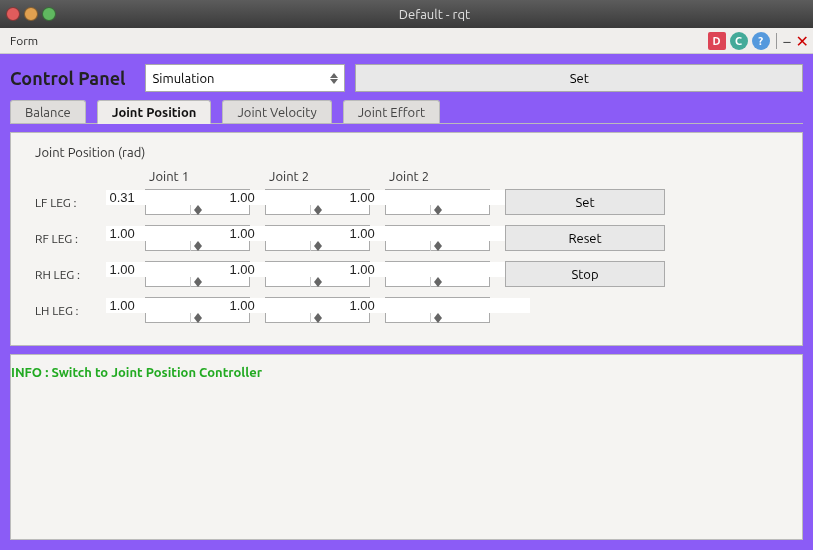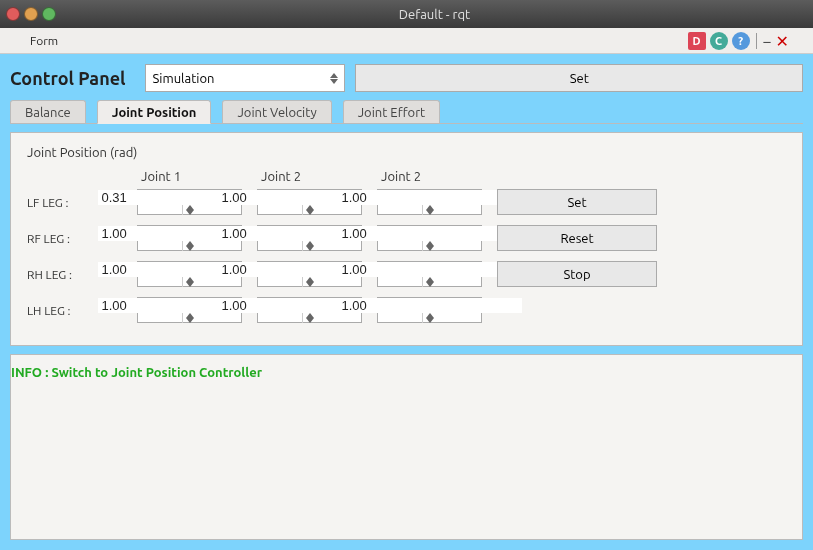--- a/index.html
+++ b/index.html
@@ -36,21 +36,21 @@
       color: #e0e0e0;
       font-size: 13px;
       flex: 1;
       text-align: center;
     }
     .menu-bar {
       background: #f0eeec;
       height: 26px;
       display: flex;
       align-items: center;
-      padding: 0 24px;
+      padding: 0 4px;
       border-bottom: 1px solid #ccc;
     }
     .menu-bar-item {
       font-size: 12px;
       color: #222;
       padding: 2px 6px;
       cursor: pointer;
     }
     .menu-bar-right {
       margin-left: auto;
@@ -82,21 +82,21 @@
       font-weight: bold;
       font-size: 11px;
       width: 18px; height: 18px;
       display: flex; align-items: center; justify-content: center;
       border-radius: 50%;
     }
     .icon-sep { width: 1px; height: 16px; background: #999; margin: 0 2px; }
     .icon-min { font-size: 16px; color: #444; cursor: pointer; line-height: 1; }
     .icon-x { font-size: 16px; color: #c00; cursor: pointer; line-height: 1; font-weight: bold; }
     .main-window {
-      background: #7dd3fc;
+      background: #8b5cf6;
       margin: 0;
       padding: 10px;
       height: calc(550px - 54px);
       display: flex;
       flex-direction: column;
       gap: 8px;
     }
     .header-row {
       display: flex;
       align-items: center;
@@ -165,21 +165,21 @@
       border-bottom: 1px solid #efedeb;
       font-weight: bold;
       color: #111;
       margin-bottom: -1px;
       z-index: 1;
     }
     .content-box {
       border: 1px solid #bbb;
       background: #f5f4f2;
       flex: 0 0 auto;
-      padding: 12px 16px;
+      padding: 12px 24px;
     }
     .section-label {
       font-size: 13px;
       color: #333;
       margin-bottom: 10px;
     }
     .joints-header {
       display: grid;
       grid-template-columns: 110px 120px 120px 120px auto;
       margin-bottom: 6px;

